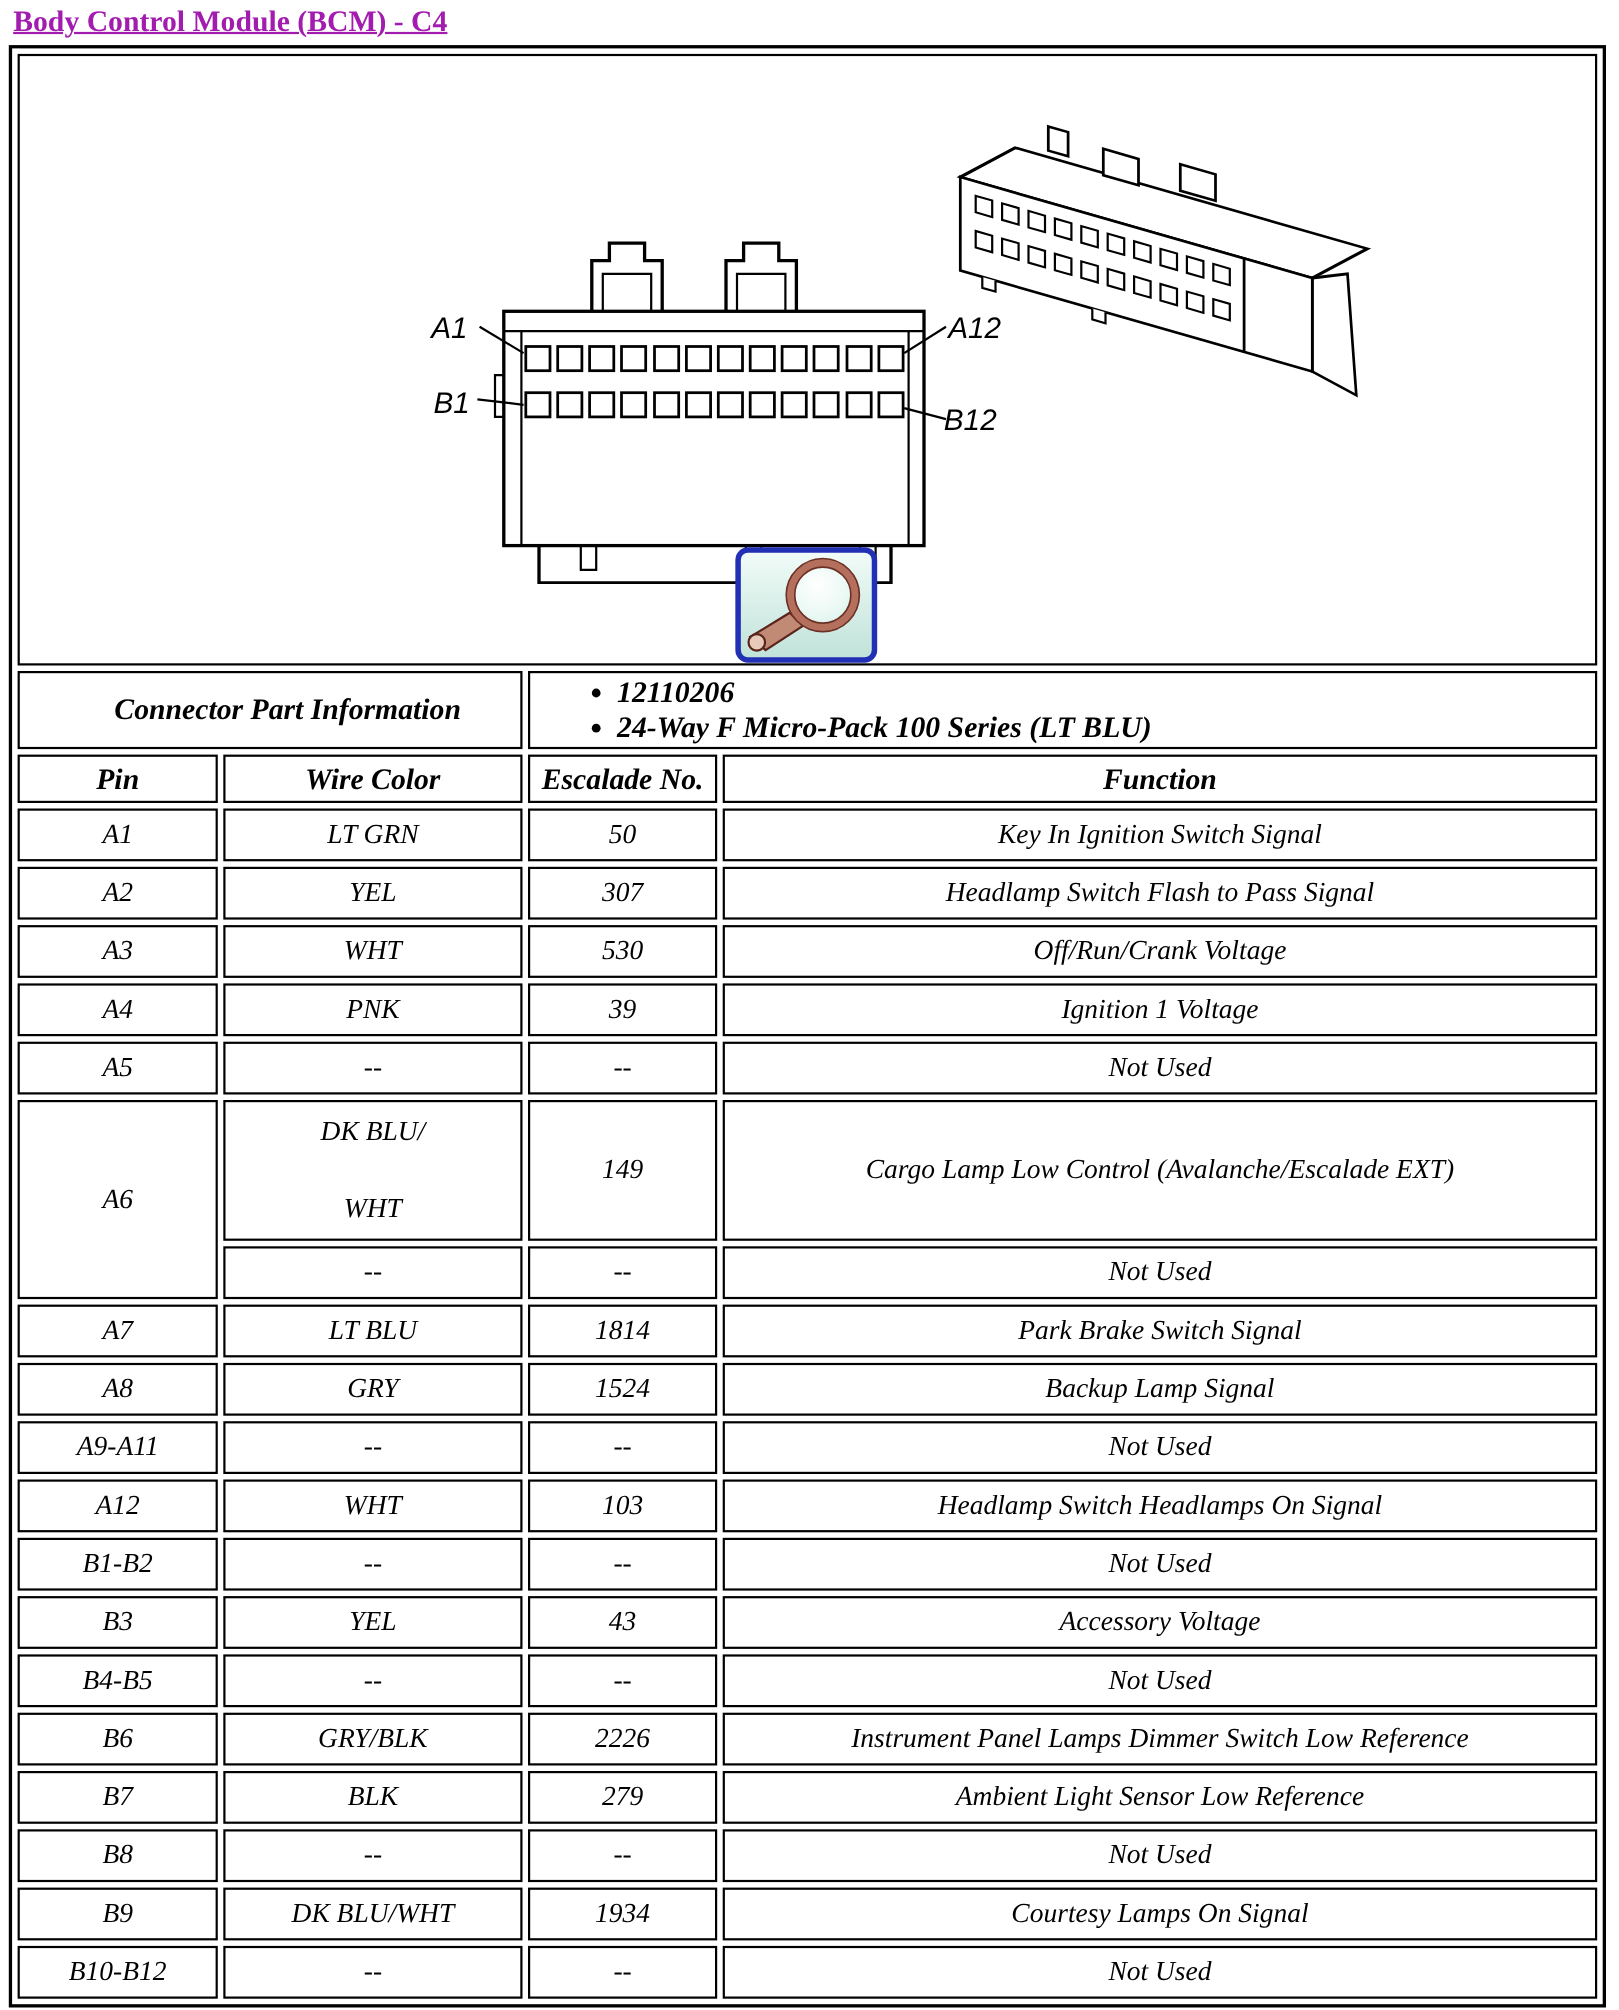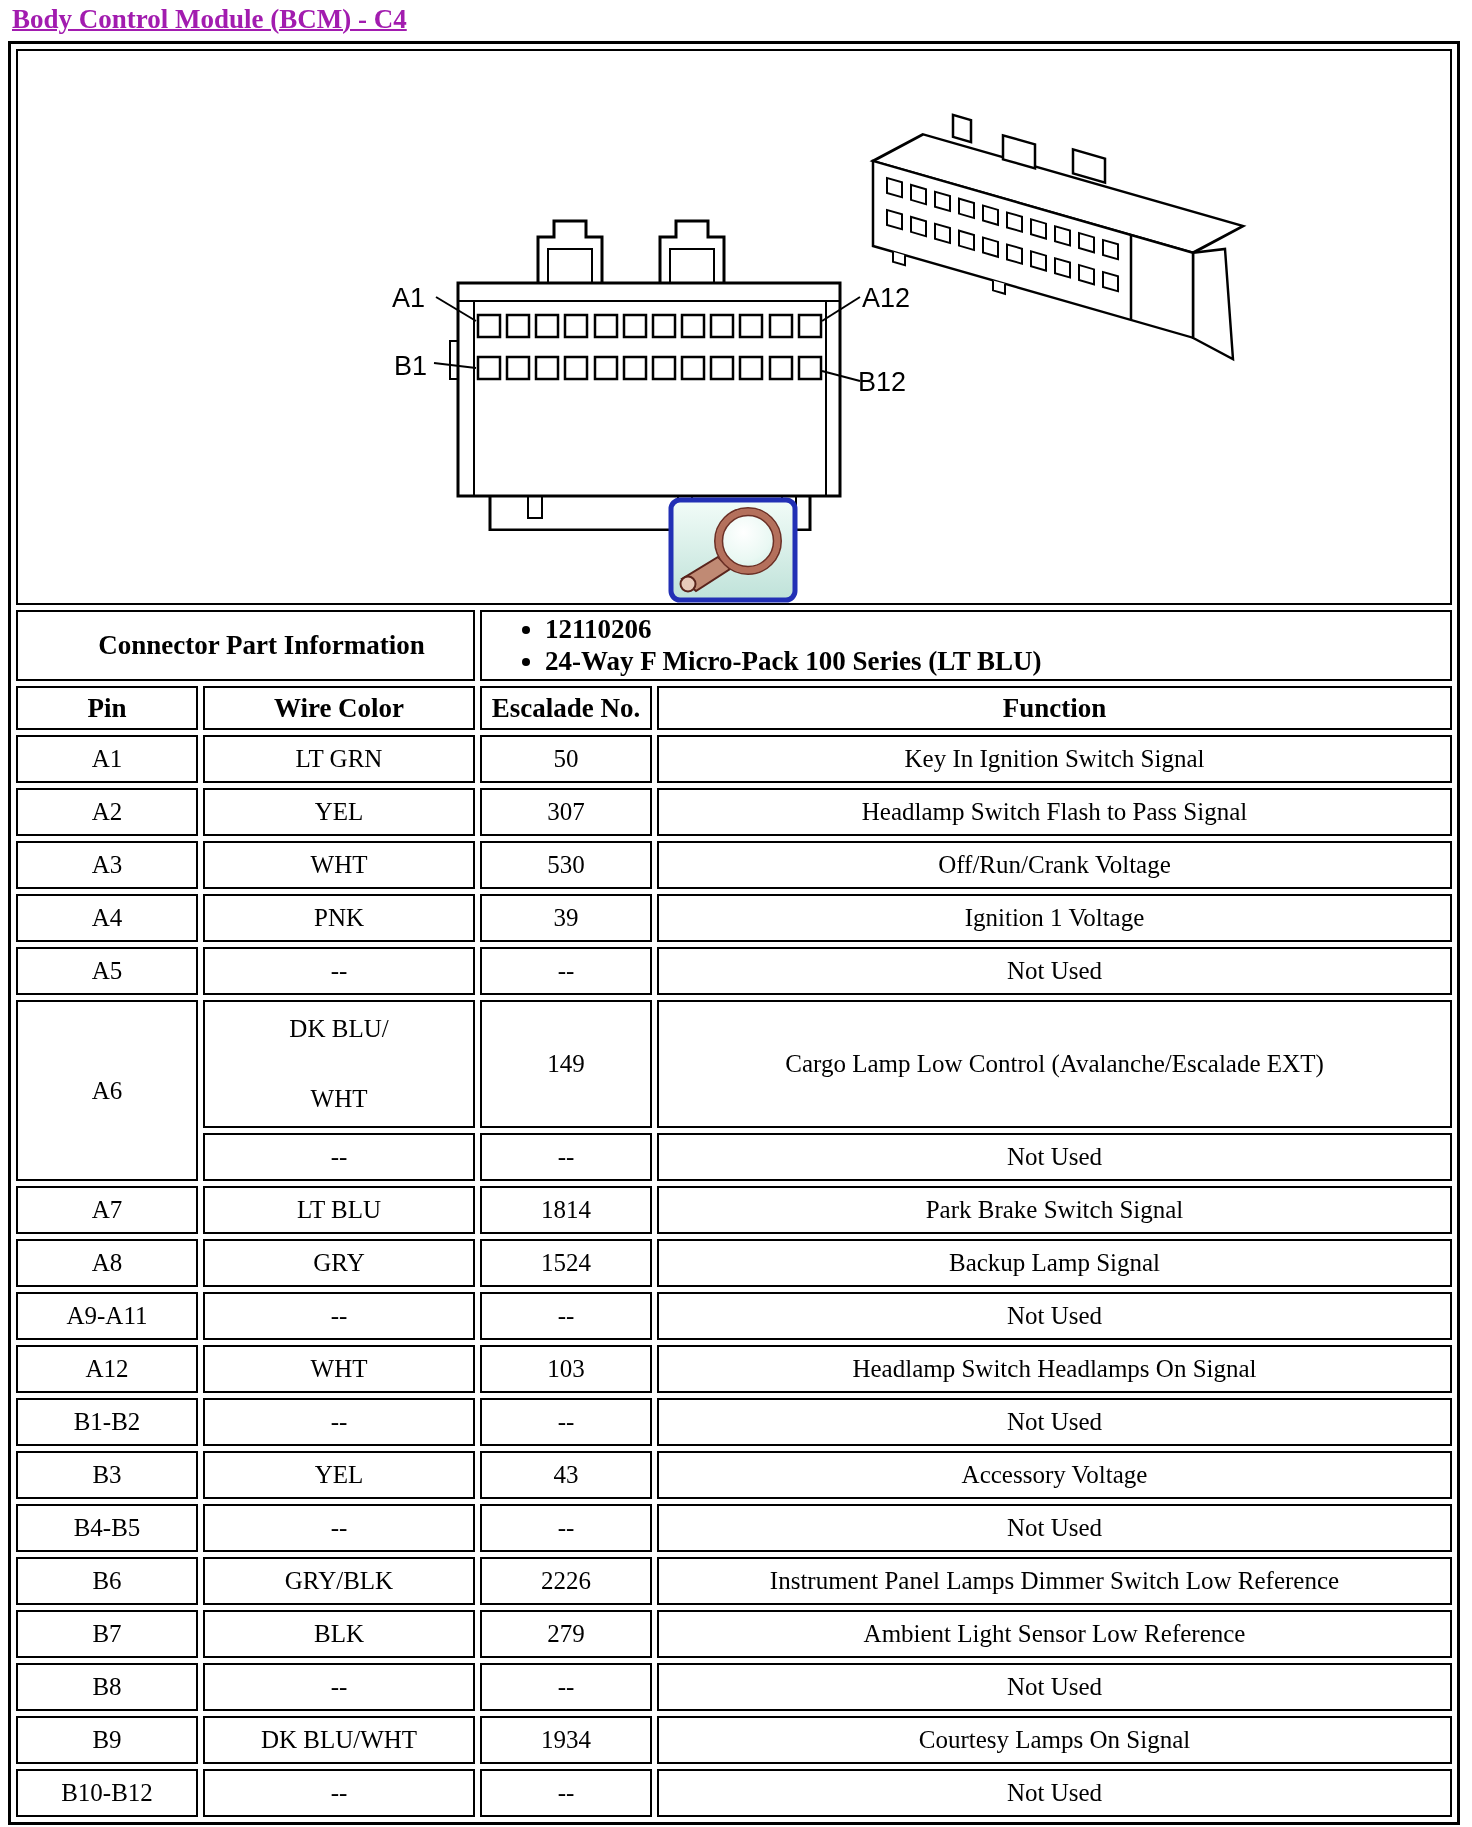--- a/index.html
+++ b/index.html
@@ -3,30 +3,30 @@
 <meta charset="utf-8">
 <style>
   html,body{margin:0;padding:0;background:#ffffff;}
   body{width:1472px;height:1827px;font-family:"Liberation Serif","DejaVu Serif",serif;color:#000;}
   .page-title{
     display:inline-block;margin:4px 0 6px 12px;
     font-size:27px;font-weight:bold;color:#a21caf;
     text-decoration:underline;text-decoration-thickness:2px;
   }
   .sheet{
-    margin:0 12px 0 8px;border:3px solid #000;background:#fff;
+    margin:0 12px 0 8px;border:3px solid #000;background:#fff;font-style:italic;
   }
   table.main{
     width:100%;border-collapse:separate;border-spacing:5px;table-layout:fixed;
   }
   table.main td,table.main th{border:2px solid #000;background:#fff;vertical-align:middle;}
   .diagram-cell{height:552px;position:relative;padding:0;}
   .cpi-label{height:64px;text-align:center;font-size:27px;font-weight:bold;padding-left:33px;}
   .cpi-values{height:64px;}
-  .cpi-values ul{margin:0;padding-left:62px;font-size:27px;font-weight:bold;}
+  .cpi-values ul{margin:0;padding-left:78px;font-size:27px;font-weight:bold;}
   .cpi-values li{margin:1px 0;}
   th.hdr{height:40px;text-align:center;font-size:27px;font-weight:bold;padding:0;}
   td.c-pin,td.c-wire,td.c-circuit{height:40px;text-align:center;font-size:25px;padding:0 4px;}
   td.c-fn{height:40px;text-align:center;font-size:25px;padding:2px 6px;line-height:1.1;}
   tr.row-tall td{height:120px;}
   .wire-line + .wire-line{margin-top:42px;}
   .fv{position:absolute;left:360px;top:140px;}
   .iso{position:absolute;left:845px;top:15px;}
   .zoom-btn{
     position:absolute;left:650px;top:446px;width:130px;height:106px;

